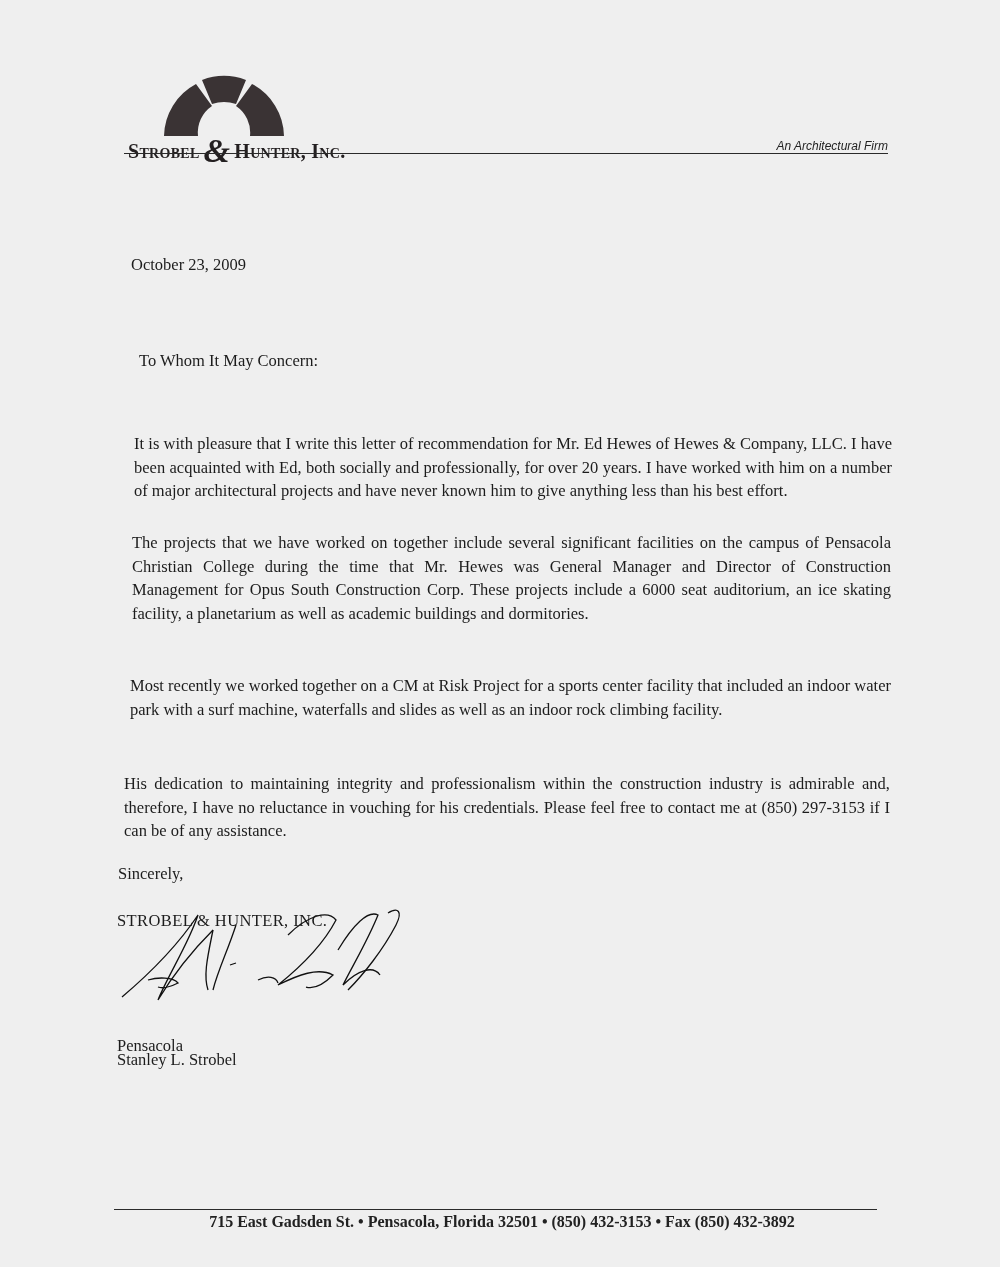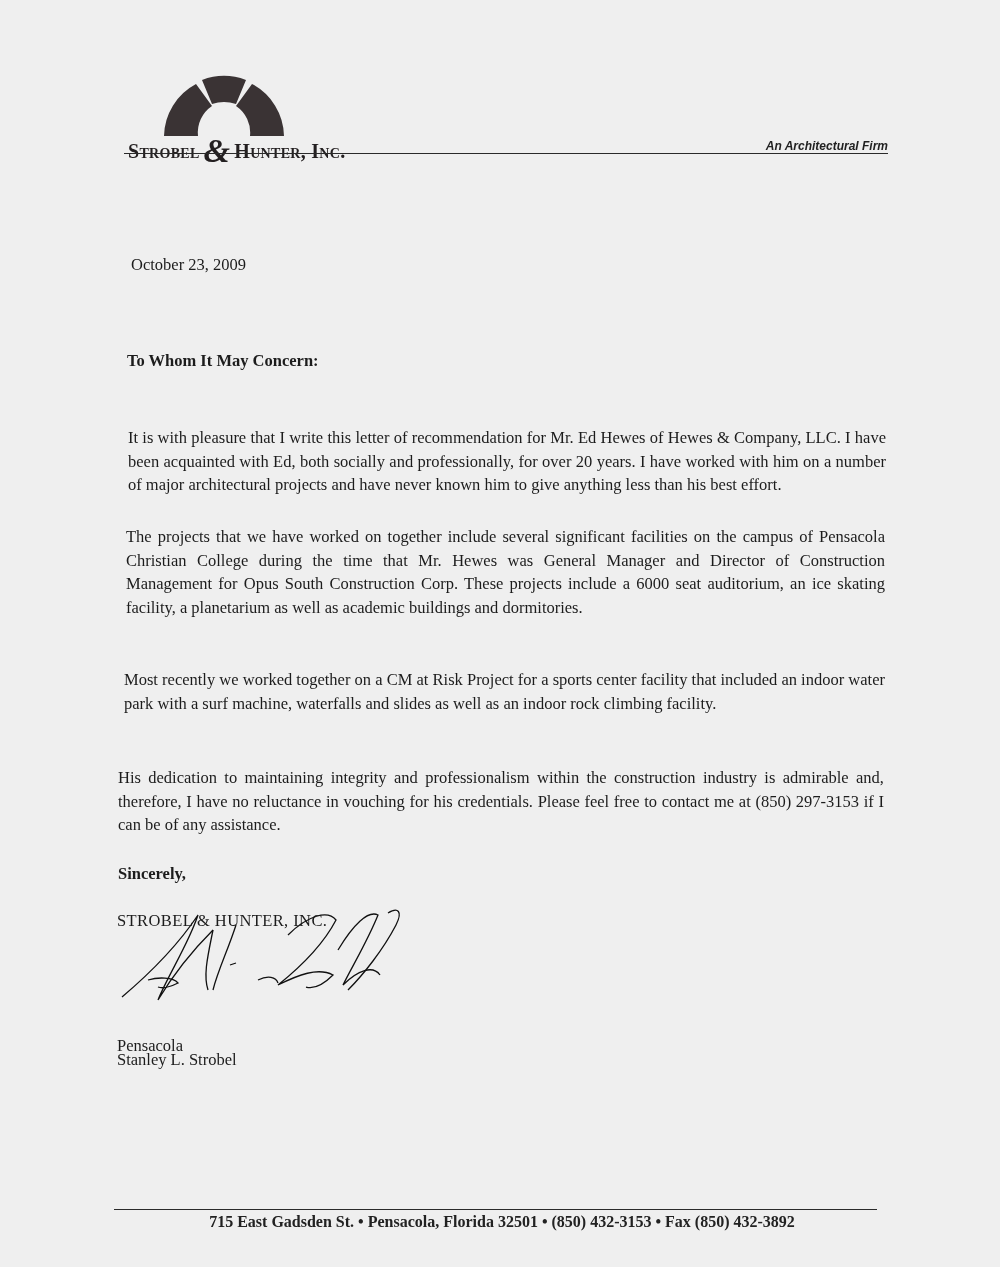--- a/index.html
+++ b/index.html
@@ -16,33 +16,33 @@
     position: absolute; left: 128px; top: 128px;
     font-family: "Liberation Serif", serif; font-weight: bold;
     font-size: 17px; letter-spacing: 0.3px; color: #231f20;
     white-space: nowrap;
   }
   .firm-name .amp { font-size: 34px; font-style: italic; position: relative; top: 4px; margin: 0 4px; }
   .header-rule { position: absolute; left: 124px; top: 153px; width: 764px; height: 1px; background: #2a2a2a; }
   .tagline {
     position: absolute; right: 112px; top: 139px;
     font-family: "Liberation Sans", sans-serif; font-style: italic;
-    font-size: 12px; color: #222; font-weight: bold;
+    font-size: 12px; color: #222;
   }
   .date { position: absolute; left: 131px; top: 255px; font-size: 16.5px; }
-  .salutation { position: absolute; left: 127px; top: 351px; font-size: 16.5px; font-weight: bold; }
+  .salutation { position: absolute; left: 139px; top: 351px; font-size: 16.5px; }
   .para {
     position: absolute; font-size: 16.5px; line-height: 23.6px;
-    text-align: justify; margin: 0;
+    text-align: justify; margin: 6px;
   }
   .p1 { left: 128px; top: 426px; width: 758px; }
   .p2 { left: 126px; top: 525px; width: 759px; }
   .p3 { left: 124px; top: 668px; width: 761px; }
   .p4 { left: 118px; top: 766px; width: 766px; }
-  .closing { position: absolute; left: 118px; top: 864px; font-size: 16.5px; font-weight: bold; }
+  .closing { position: absolute; left: 118px; top: 864px; font-size: 16.5px; }
   .sig-company { position: absolute; left: 117px; top: 911px; font-size: 16.5px; letter-spacing: 0.4px; }
   .signature { position: absolute; left: 118px; top: 905px; width: 290px; height: 105px; }
   .signer { position: absolute; left: 117px; top: 1050px; font-size: 16.5px; }
   .signer-title { position: absolute; left: 117px; top: 1036px; font-size: 16.5px; }
   .footer-rule { position: absolute; left: 114px; top: 1209px; width: 763px; height: 1px; background: #2a2a2a; }
   .footer {
     position: absolute; left: 0; width: 1000px; top: 1213px; text-align: center;
     font-family: "Liberation Serif", serif; font-weight: bold; font-size: 16px; color: #222;
     padding-left: 2px;
   }

